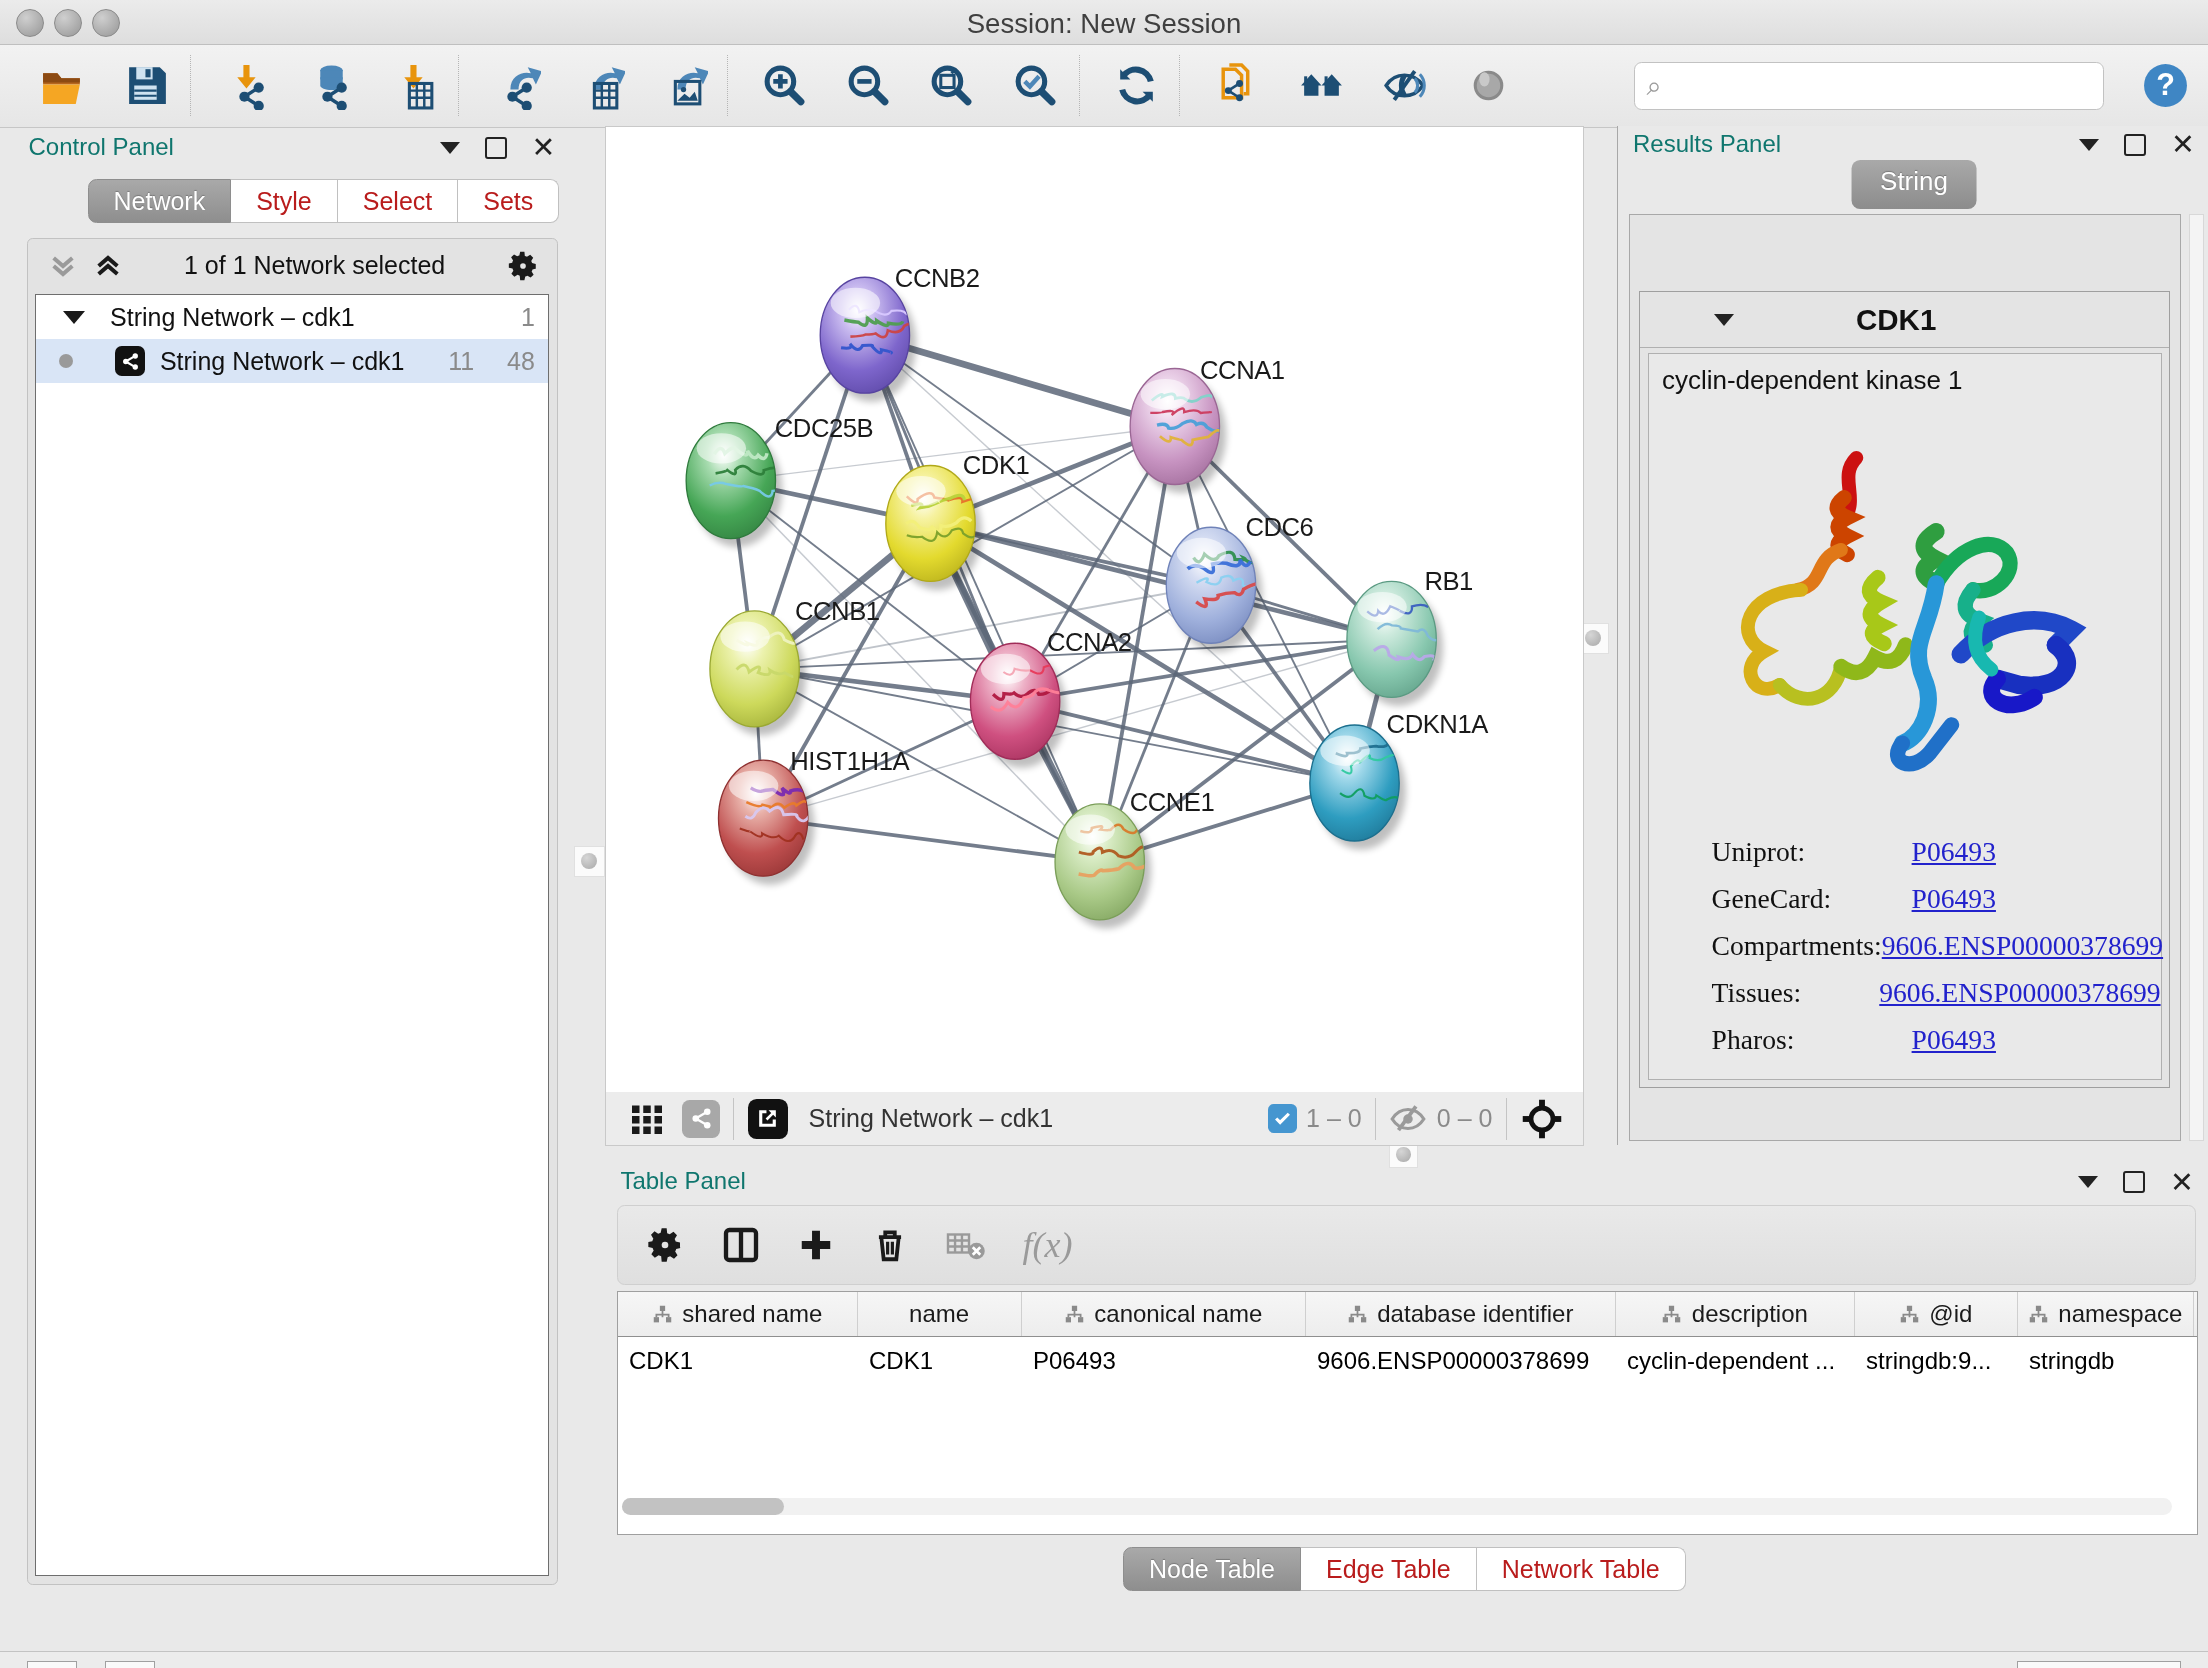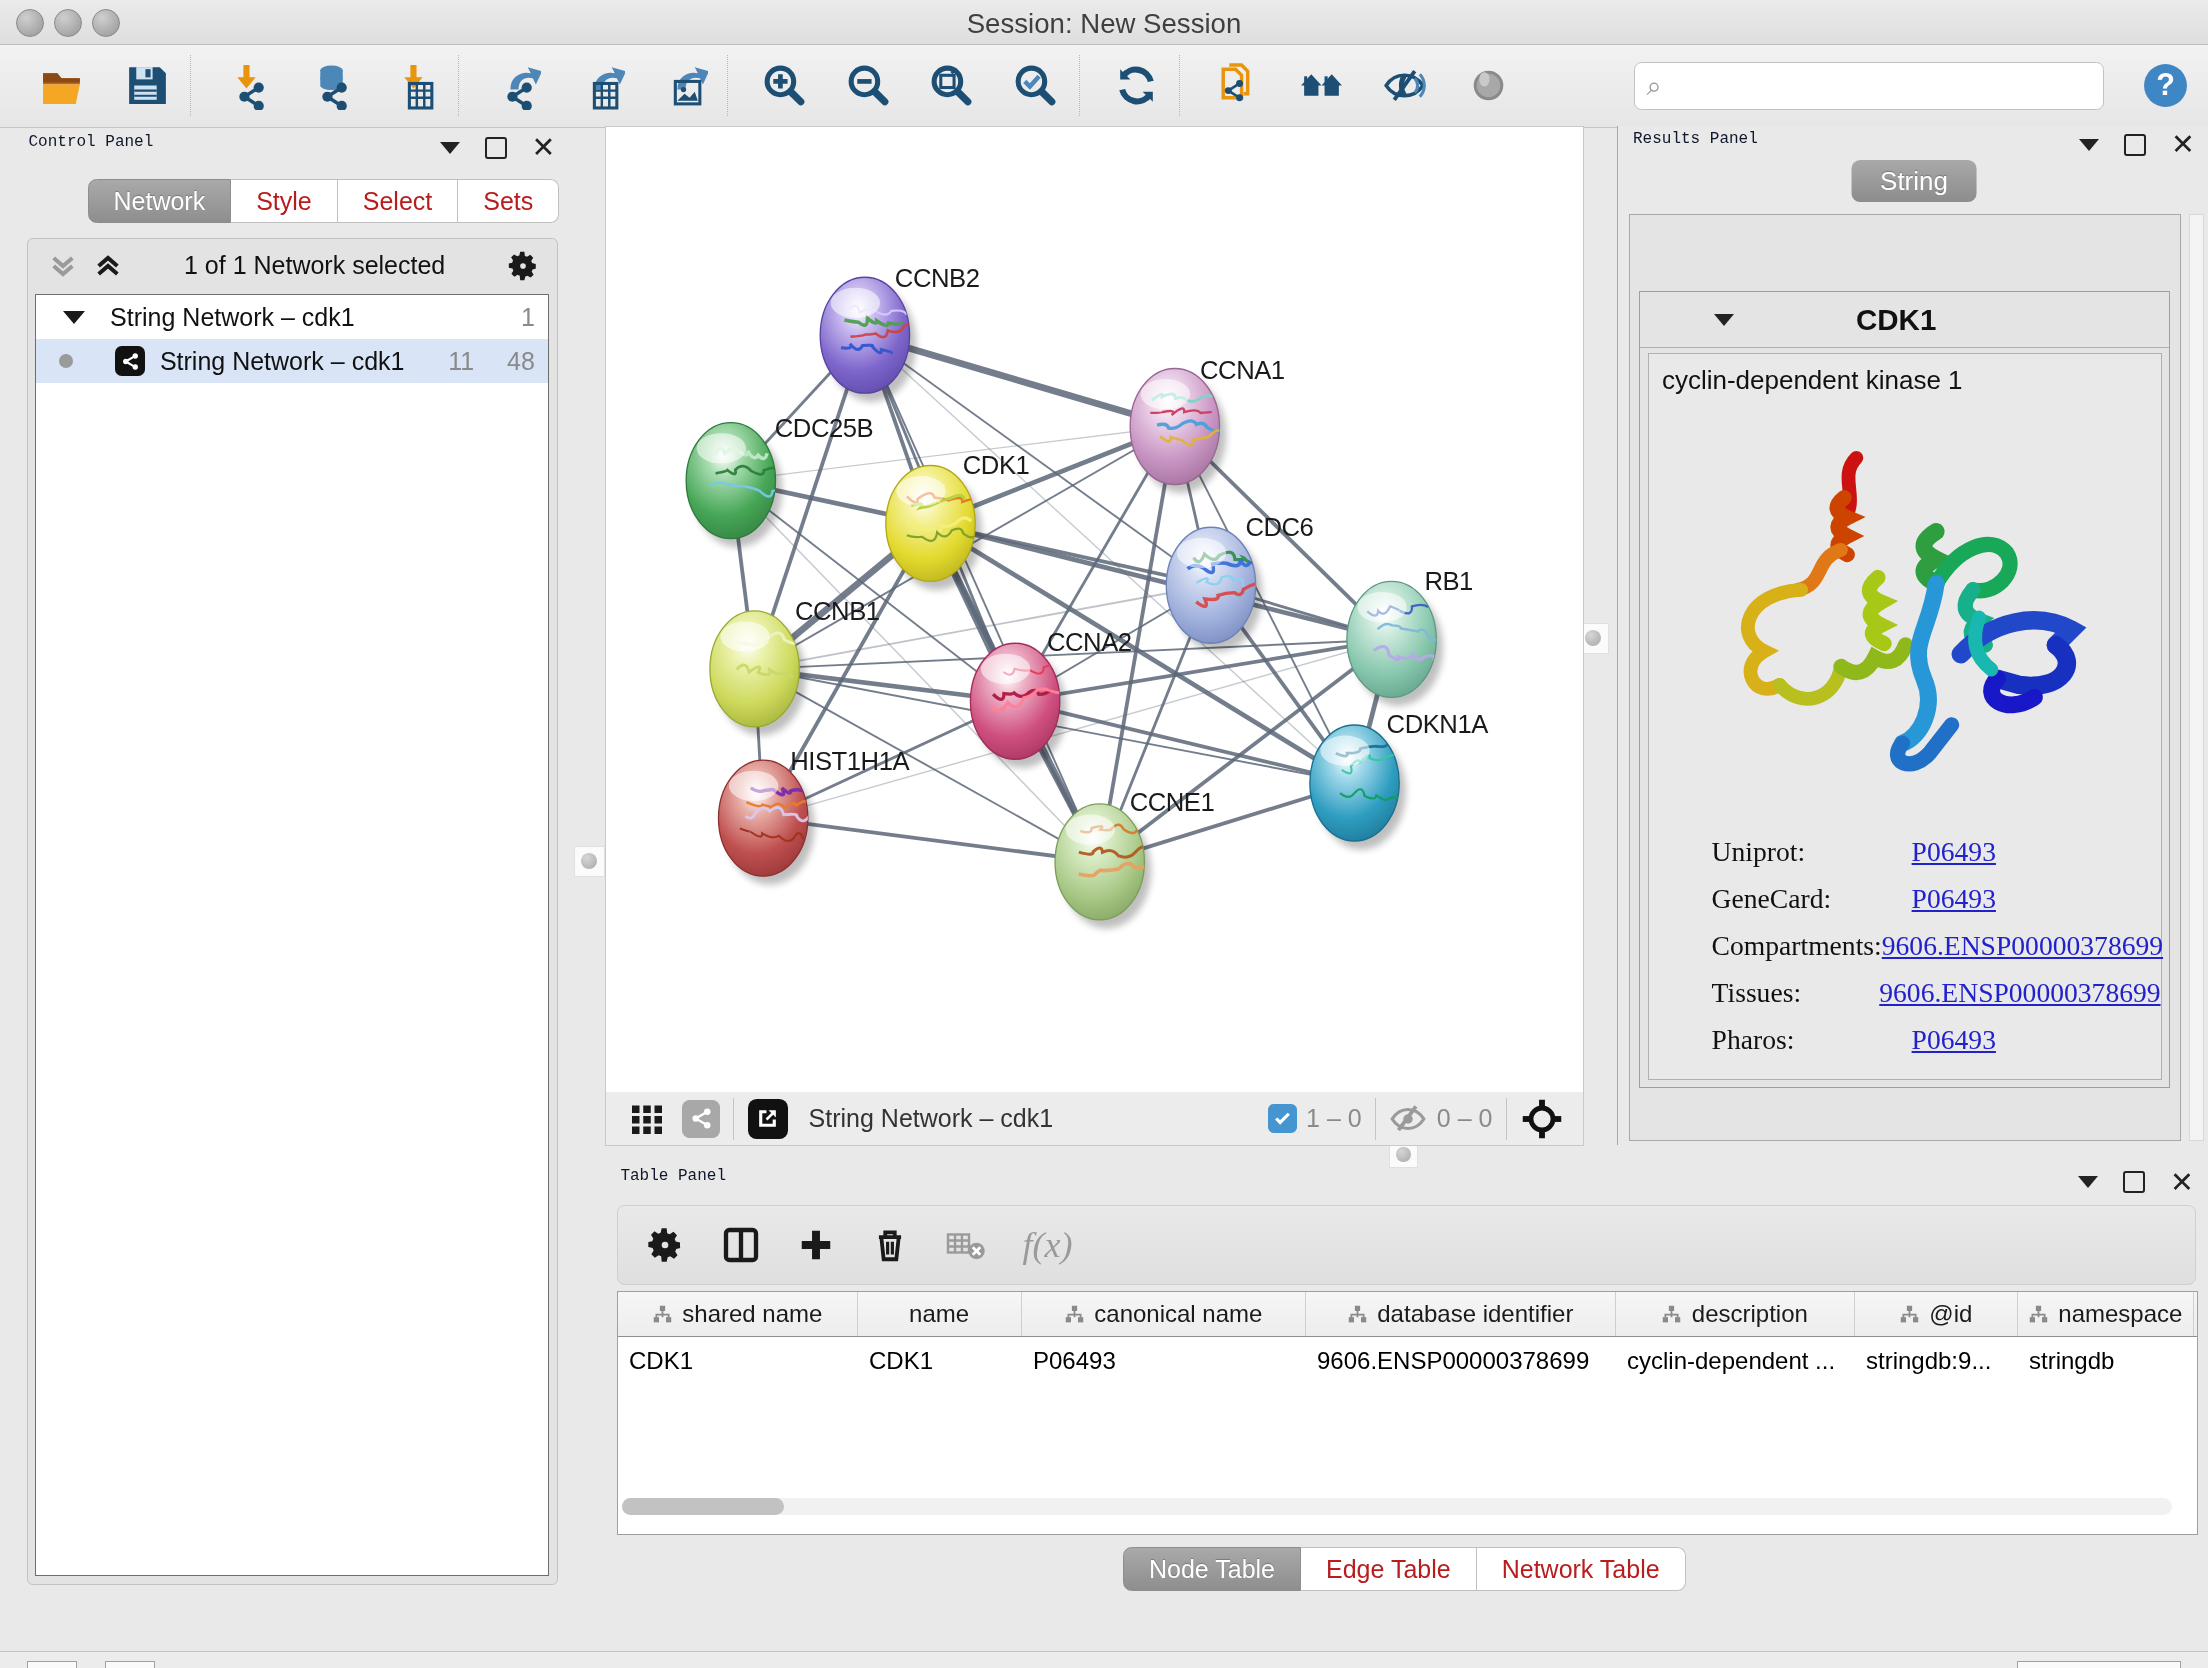--- a/index.html
+++ b/index.html
@@ -10,21 +10,21 @@
   .traffic{position:absolute;top:8.6px;width:26px;height:26px;border-radius:50%;background:radial-gradient(circle at 35% 30%,#cfcfcf,#969696);border:1px solid #8a8a8a;}
   #win-title{width:100%;text-align:center;top:7.6px;font-size:27.6px;color:#3f3f3f;}
   
   #toolbar{left:0;top:45px;width:2208px;height:82px;background:linear-gradient(#f2f2f2,#e6e6e6);border-bottom:1px solid #c6c6c6;}
   .tb-btn{position:absolute;top:13.3px;width:55px;height:55px;display:flex;align-items:center;justify-content:center;}
   .tb-sep{position:absolute;top:9.5px;width:0;height:61px;border-left:1.9px dotted #b5b5b5;}
   #search-box{left:1634px;top:17px;width:468px;height:46px;background:#fff;border:1px solid #c2c2c2;border-radius:7.6px;display:flex;align-items:center;}
   #search-box .mag{margin-left:11.4px;color:#9a9a9a;font-size:27px;}
   #search-input{border:none;outline:none;flex:1;font-size:25px;background:transparent;padding:0 9.5px;}
   
-  .panel-title{font-size:16px;color:#0f172a;font-family:Liberation Mono, monospace;}
+  .panel-title{font-size:24px;color:#0f766e;}
   .panel-ctrl{position:absolute;display:flex;gap:25px;align-items:center;color:#222;}
   .pc-arrow{width:0;height:0;border-left:10.5px solid transparent;border-right:10.5px solid transparent;border-top:12.4px solid #222;}
   .pc-float{width:18px;height:18px;border:2.9px solid #222;border-radius:2.9px;}
   .pc-close{font-size:28.5px;font-weight:bold;line-height:19px;}
   .segtabs{display:flex;}
   .segtabs .seg{height:42px;line-height:42px;padding:0 25px;background:#fff;border:1px solid #c0c0c0;border-left:none;font-size:25px;color:#b91c1c;text-align:center;}
   .segtabs .seg:first-child{border-left:1px solid #c0c0c0;border-radius:8.6px 0 0 8.6px;}
   .segtabs .seg:last-child{border-radius:0 8.6px 8.6px 0;}
   .segtabs .seg.sel{background:linear-gradient(#a9a9a9,#8e8e8e);color:#fff;text-shadow:0 -1px 1px rgba(0,0,0,.25);border-color:#8e8e8e;}
   
@@ -43,21 +43,21 @@
   #net-footer{left:605px;top:1092px;width:977px;height:53px;background:#ececec;border:1px solid #c9c9c9;border-top:none;display:flex;align-items:center;}
   .nf-sep{width:0;height:42px;border-left:1px solid #c4c4c4;margin:0 13.3px;}
   #nf-title{font-size:25px;color:#333;margin-left:21px;}
   .nf-count{font-size:25px;color:#8a8a8a;margin-left:9.5px;}
   
   .split-dot{position:absolute;width:28.5px;height:28.5px;background:#fbfbfb;border:1px solid #e0e0e0;display:flex;align-items:center;justify-content:center;}
   .split-dot i{width:16px;height:16px;border-radius:50%;background:radial-gradient(circle at 35% 30%,#d6d6d6,#a8a8a8);display:block;}
   
   #results-panel{left:1617px;top:126px;width:592px;height:1019px;border-left:1px solid #a8a8a8;background:#e9e9e9;}
   #rp-outer{left:10.5px;top:88px;width:550px;height:925px;background:#e4e4e4;border:1px solid #a8a8a8;}
-  #rp-tab{left:50%;top:34px;transform:translateX(-50%);padding:0 28.5px;height:42px;line-height:42px;background:linear-gradient(#a9a9a9,#8c8c8c);color:#fff;font-size:26px;border-radius:8.6px;text-shadow:0 -1px 1px rgba(0,0,0,.25);}
+  #rp-tab{left:50%;top:34px;transform:translateX(-50%);padding:0 28.5px;height:49px;line-height:42px;background:linear-gradient(#a9a9a9,#8c8c8c);color:#fff;font-size:26px;border-radius:8.6px;text-shadow:0 -1px 1px rgba(0,0,0,.25);}
   #rp-btnbox{left:9.5px;top:7.6px;width:529px;height:63px;border:1px solid #9f9f9f;}
   .rp-btn{position:absolute;top:10.5px;height:42px;line-height:42px;background:#fff;border:1px solid #bdbdbd;border-radius:8.6px;font-size:25px;color:#111;text-align:center;box-shadow:0 1px 1px rgba(0,0,0,.12);}
   #rp-mainbox{left:9.5px;top:76px;width:529px;height:795px;border:1px solid #9f9f9f;}
   #rp-generow{left:0;top:0;width:100%;height:55px;display:flex;align-items:center;border-bottom:1px solid #b0b0b0;}
   #rp-gene{font-size:29.5px;font-weight:bold;color:#111;margin-left:122px;}
   #rp-genetri{margin-left:74px;}
   #rp-inner{left:7.6px;top:61px;width:512px;height:725px;border:1px solid #b0b0b0;background:#e9e9e9;}
   #rp-desc{left:13.3px;top:11.4px;font-size:26px;color:#111;}
   #rp-protein{left:57px;top:67px;}
   #crosslinks{left:0px;top:476px;width:100%;font-family:"Liberation Serif","DejaVu Serif",serif;}

